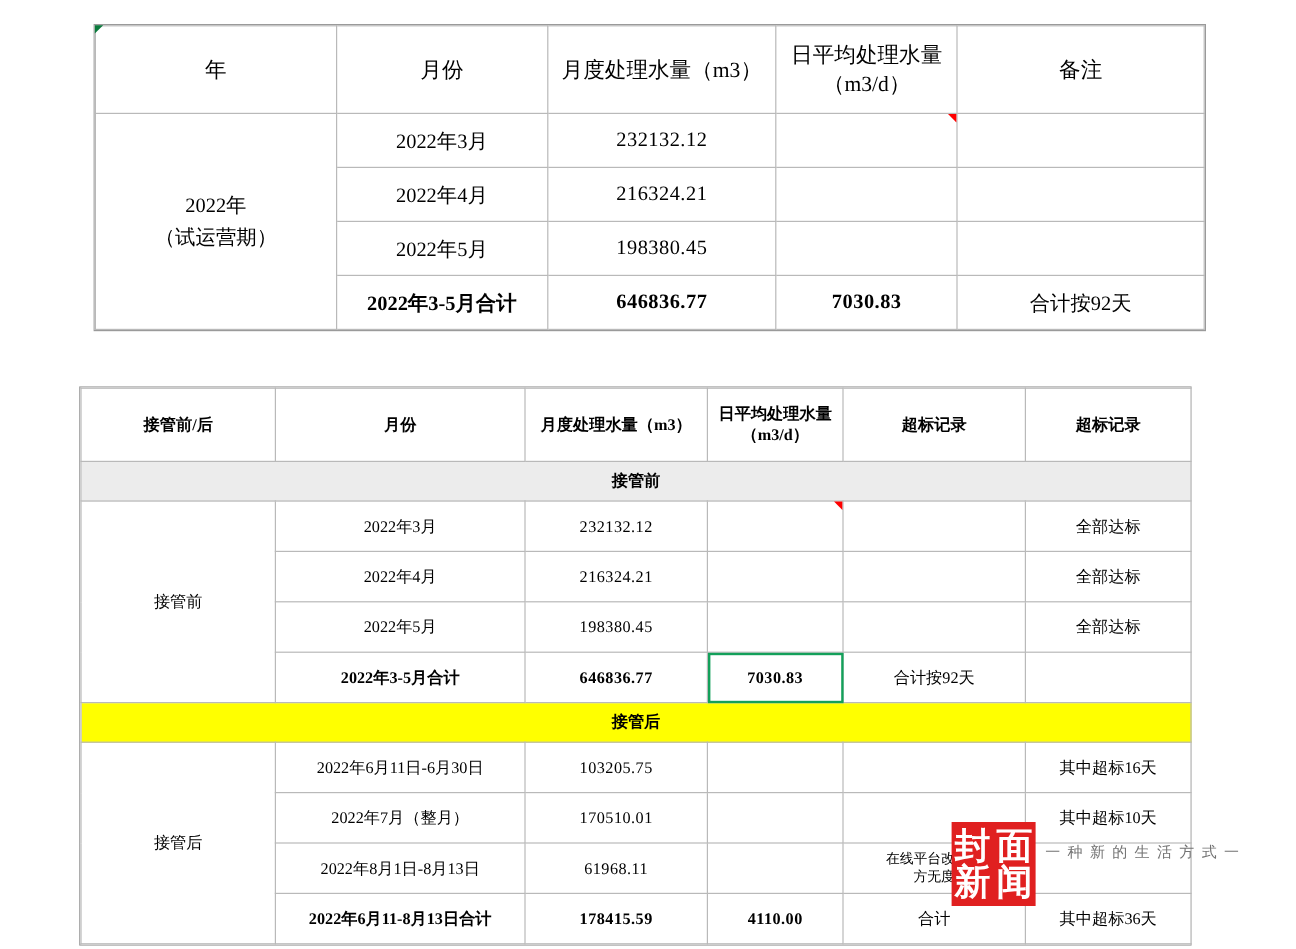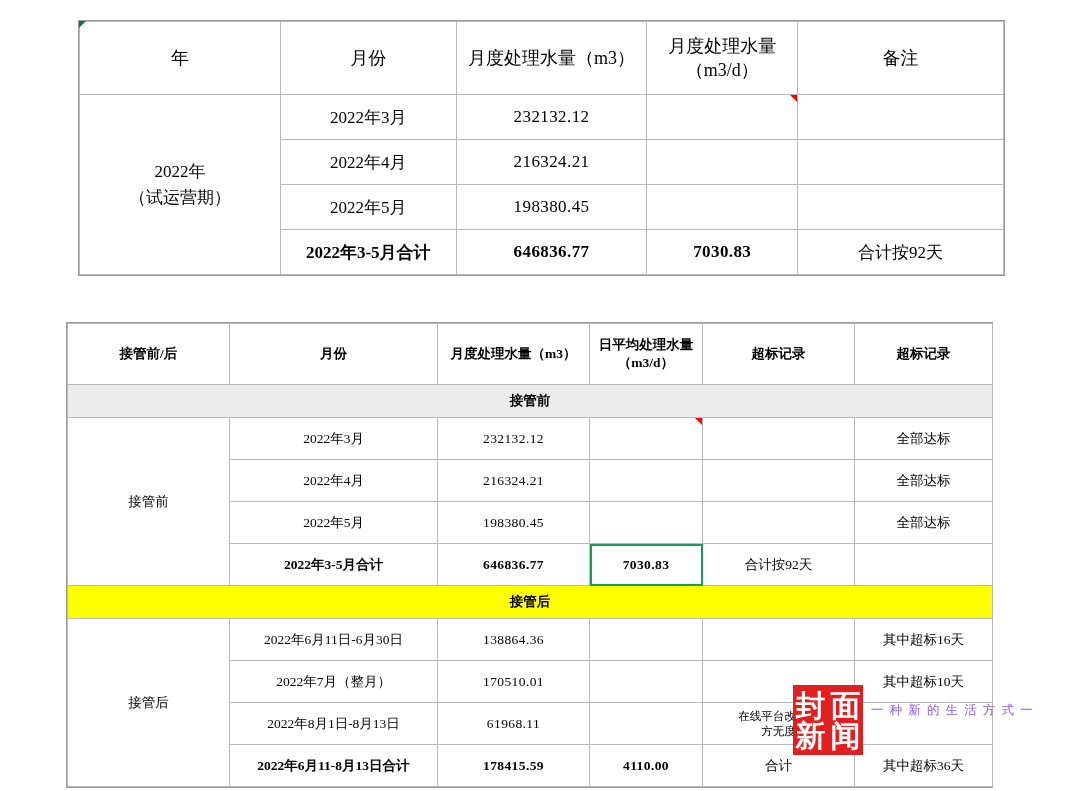--- a/index.html
+++ b/index.html
@@ -152,21 +152,21 @@
   #wm-title {
     font-size: 31px;
     font-weight: bold;
     color: #1a1a1a;
     letter-spacing: 1px;
     line-height: 1;
   }
   #wm-sub {
     margin-top: 9px;
     font-size: 12.5px;
-    color: #8b5cf6;
+    color: #737373;
     letter-spacing: 1.5px;
     white-space: nowrap;
   }
 </style>
 </head>
 <body>
 
 <div id="table1-wrap" class="outer1">
   <table class="doc" id="table1">
     <colgroup>
@@ -174,21 +174,21 @@
       <col style="width:175px">
       <col style="width:190px">
       <col style="width:150px">
       <col style="width:205px">
     </colgroup>
     <tbody>
       <tr class="head">
         <td>年</td>
         <td>月份</td>
         <td>月度处理水量（m3）</td>
-        <td>月度处理水量（m3/d）</td>
+        <td>日平均处理水量（m3/d）</td>
         <td>备注</td>
       </tr>
       <tr>
         <td class="yearcell" rowspan="4">2022年<br>（试运营期）</td>
         <td>2022年3月</td>
         <td class="num">232132.12</td>
         <td class="cmt"></td>
         <td></td>
       </tr>
       <tr>
@@ -267,21 +267,21 @@
         <td></td>
       </tr>
 
       <tr>
         <td class="section after" colspan="6">接管后</td>
       </tr>
 
       <tr>
         <td rowspan="4">接管后</td>
         <td>2022年6月11日-6月30日</td>
-        <td class="num">138864.36</td>
+        <td class="num">103205.75</td>
         <td></td>
         <td></td>
         <td>其中超标16天</td>
       </tr>
       <tr>
         <td>2022年7月（整月）</td>
         <td class="num">170510.01</td>
         <td></td>
         <td></td>
         <td>其中超标10天</td>

